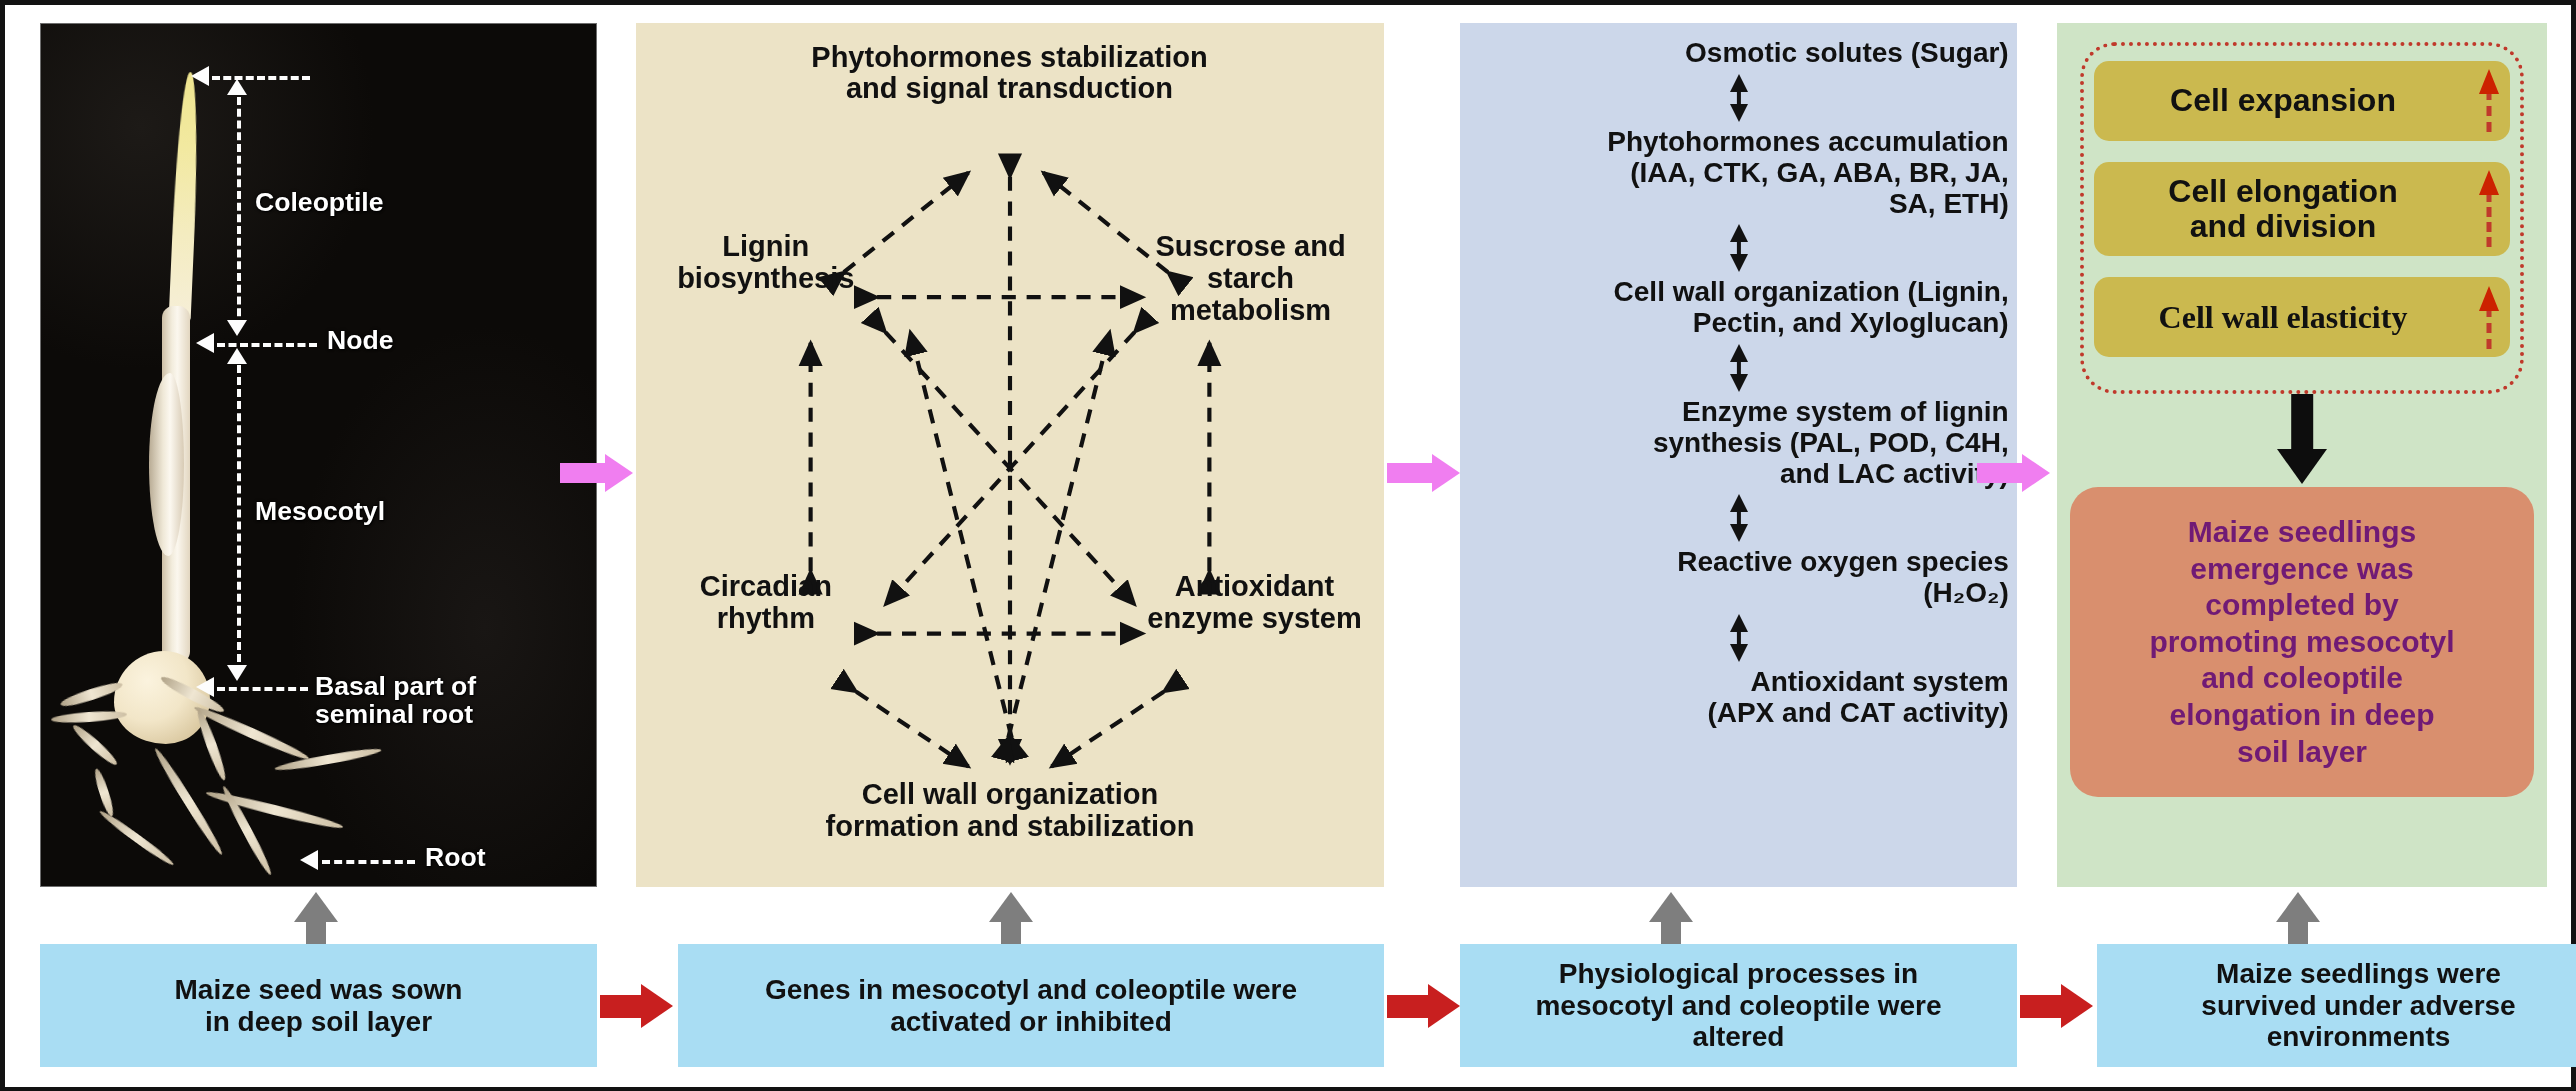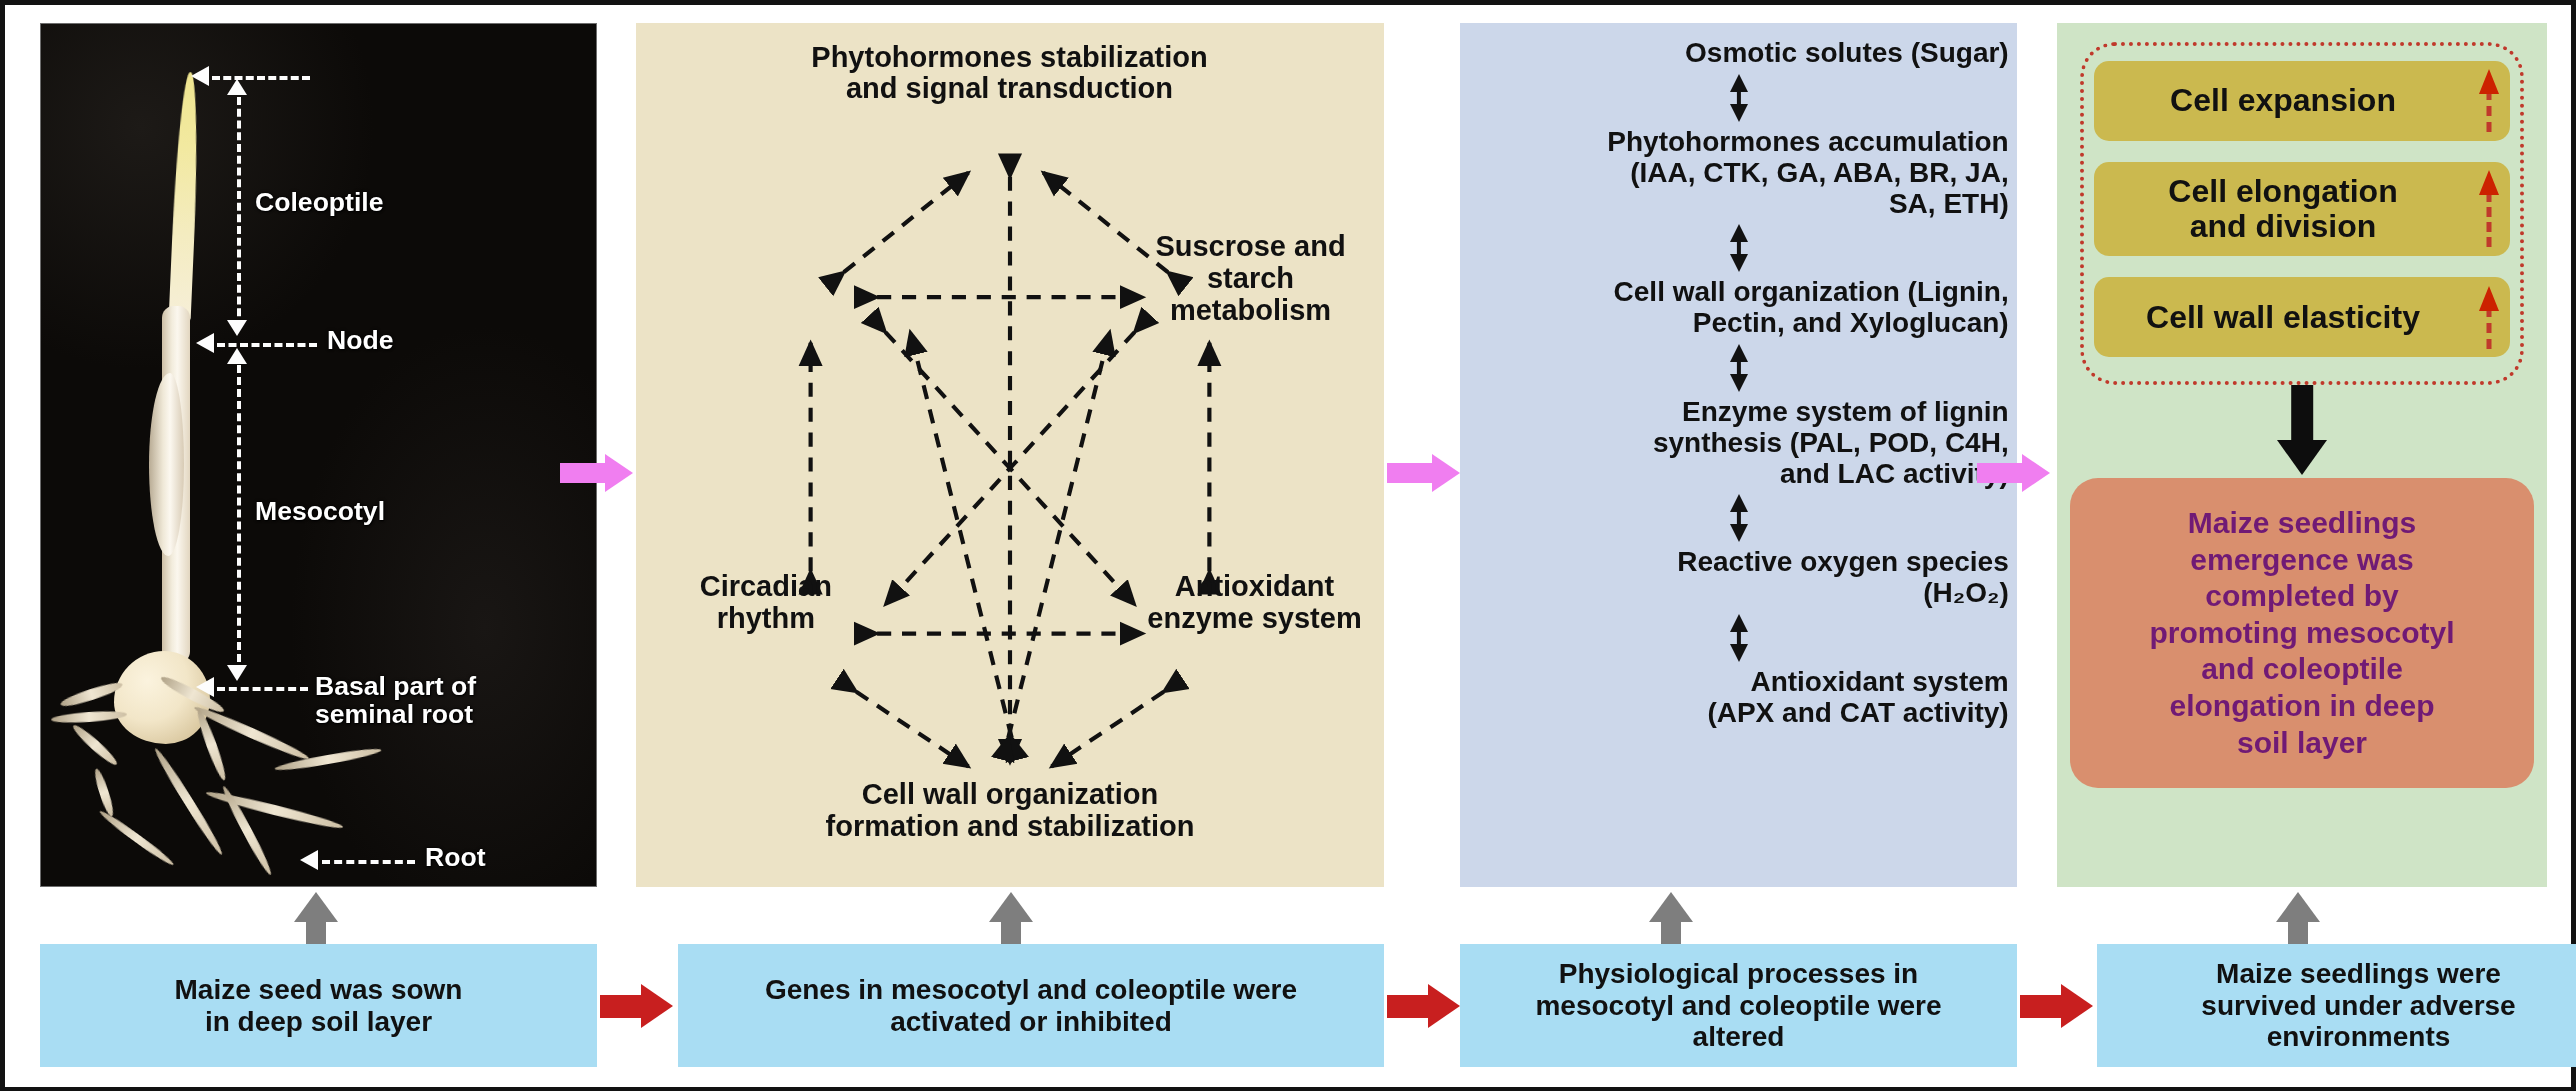--- a/index.html
+++ b/index.html
@@ -184,21 +184,21 @@
     position: relative;
     background: #cbb94f;
     border-radius: 15px;
     margin-bottom: 21.6px;
     padding: 11.6px 48px 11.6px 10px;
     min-height: 80px;
     display: flex;
     align-items: center;
     justify-content: center;
   }
-  .yellow-box:last-child { margin-bottom: 7px; }
+  .yellow-box:last-child { margin-bottom: 16px; font-family: Liberation Serif, serif; }
   .yellow-box .yb-text {
     color: #111111;
     font-weight: bold;
     font-size: 32px;
     line-height: 1.1;
     text-align: center;
     white-space: pre-line;
   }
   .up-red-arrow {
     position: absolute;
@@ -418,20 +418,22 @@
 
         <line x1="450" y1="185" x2="450" y2="890"></line>
 
         <line x1="452" y1="860" x2="330" y2="372"></line>
         <line x1="448" y1="860" x2="570" y2="372"></line>
       </g>
     </svg>
 
     <div class="net-node" style="left:33px; top:18.3px; width:681px;">Phytohormones stabilization
 and signal transduction</div>
+    <div class="net-node" style="left:13.3px; top:208px; width:233px;">Lignin
+biosynthesis</div>
     <div class="net-node" style="left:490px; top:208px; width:249px;">Suscrose and
 starch metabolism</div>
     <div class="net-node" style="left:13.3px; top:548px; width:233px;">Circadian
 rhythm</div>
     <div class="net-node" style="left:498px; top:548px; width:241px;">Antioxidant
 enzyme system</div>
     <div class="net-node" style="left:25px; top:756px; width:698px;">Cell wall organization
 formation and stabilization</div>
   </div>
 

